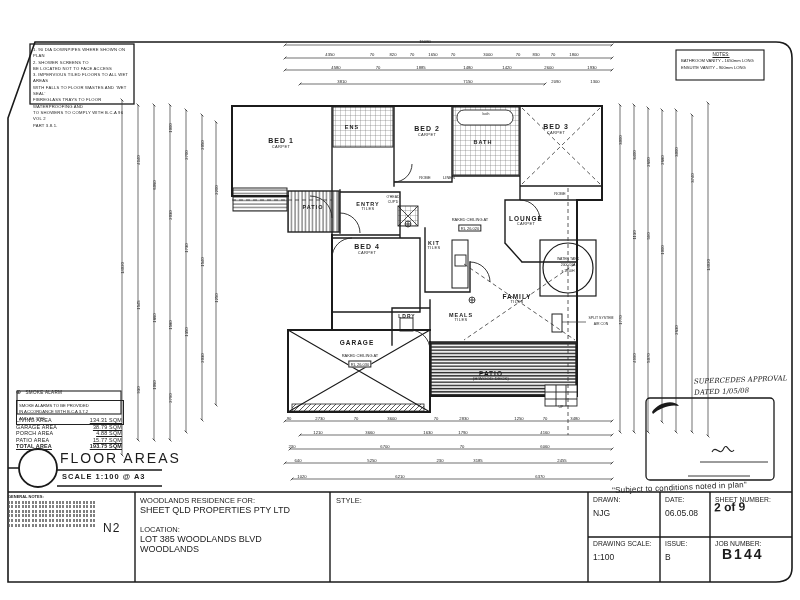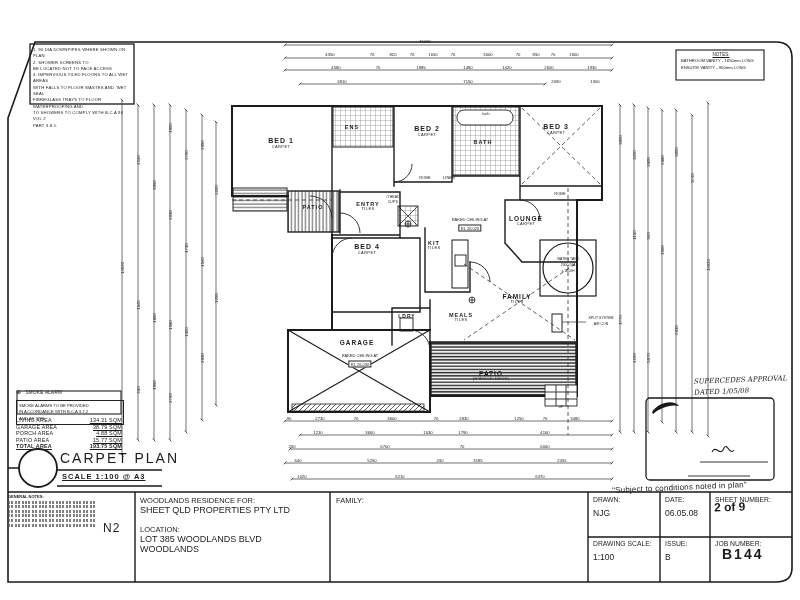--- a/index.html
+++ b/index.html
@@ -23,21 +23,21 @@
   #legend .sym{font-size:6px;}
   #legend .slabel{font-size:4.6px;letter-spacing:.3px;}
   #legend .box{border:1px solid #222;margin-top:2px;padding:2px 2px;}
   #legend .box div{font-size:4.2px;line-height:1.5;}
   #areas{position:absolute;left:16px;top:417px;width:106px;}
   .arow{display:flex;justify-content:space-between;font-size:5.4px;line-height:1.22;letter-spacing:.2px;}
   .arow .v{text-decoration:underline;}
   .arow.total{font-weight:bold;}
   .arow.total .a{text-decoration:underline;}
   #fp-title{position:absolute;left:60px;top:450px;font-size:14px;letter-spacing:2px;}
-  #fp-scale{position:absolute;left:62px;top:472px;font-size:7.5px;letter-spacing:1px;font-weight:bold;text-decoration:underline;}
+  #fp-scale{position:absolute;left:62px;top:472px;font-size:7.5px;letter-spacing:1px;font-weight:bold;}
   #tb-client{position:absolute;left:140px;top:496px;width:185px;}
   #tb-client .h{font-size:7.5px;}
   #tb-client .big{font-size:9px;margin-bottom:10px;}
   #tb-style{position:absolute;left:336px;top:496px;font-size:7.5px;}
   #n2{position:absolute;left:103px;top:521px;font-size:12px;letter-spacing:1px;}
   #gen-notes{position:absolute;left:8px;top:494px;width:88px;}
   #gen-notes .h{font-size:4px;font-weight:bold;}
   .fineprint{height:3px;margin-top:1.6px;background:repeating-linear-gradient(90deg,#555 0 2px,transparent 2px 3.4px);opacity:.75;}
   .cell-label{position:absolute;font-size:6.8px;}
   .cell-value{position:absolute;font-size:8.5px;}
@@ -376,21 +376,21 @@
       <div class="arow">
         <div class="a">PATIO AREA</div>
         <div class="v">15.77 SQM</div>
       </div>
       <div class="arow total">
         <div class="a">TOTAL AREA</div>
         <div class="v">193.75 SQM</div>
       </div>
     </div>
 
-  <div id="fp-title" class="hand-n">CARPET PLAN</div>
+  <div id="fp-title" class="hand-n">FLOOR AREAS</div>
   <div id="fp-scale">SCALE 1:100 @ A3</div>
 
   <div id="gen-notes">
     <div class="h">GENERAL NOTES:</div>
     <div class="fineprint"></div>
     <div class="fineprint"></div>
     <div class="fineprint"></div>
     <div class="fineprint"></div>
     <div class="fineprint"></div>
     <div class="fineprint"></div>
@@ -398,21 +398,21 @@
   <div id="n2">N2</div>
 
   <div id="tb-client">
     <div class="h">WOODLANDS RESIDENCE FOR:</div>
     <div class="big">SHEET QLD PROPERTIES PTY LTD</div>
     <div class="h">LOCATION:</div>
     <div class="big" style="margin-bottom:0">LOT 385 WOODLANDS BLVD</div>
     <div class="big">WOODLANDS</div>
   </div>
 
-  <div id="tb-style">FAMILY:</div>
+  <div id="tb-style">STYLE:</div>
 
   <div class="cell-label" style="left:593px;top:496px">DRAWN:</div>
   <div class="cell-value" style="left:593px;top:508px">NJG</div>
   <div class="cell-label" style="left:665px;top:496px">DATE:</div>
   <div class="cell-value" style="left:665px;top:508px">06.05.08</div>
   <div class="cell-label" style="left:715px;top:496px">SHEET NUMBER:</div>
   <div id="sheetnum">2 of 9</div>
   <div class="cell-label" style="left:593px;top:540px">DRAWING SCALE:</div>
   <div class="cell-value" style="left:593px;top:552px">1:100</div>
   <div class="cell-label" style="left:665px;top:540px">ISSUE:</div>

